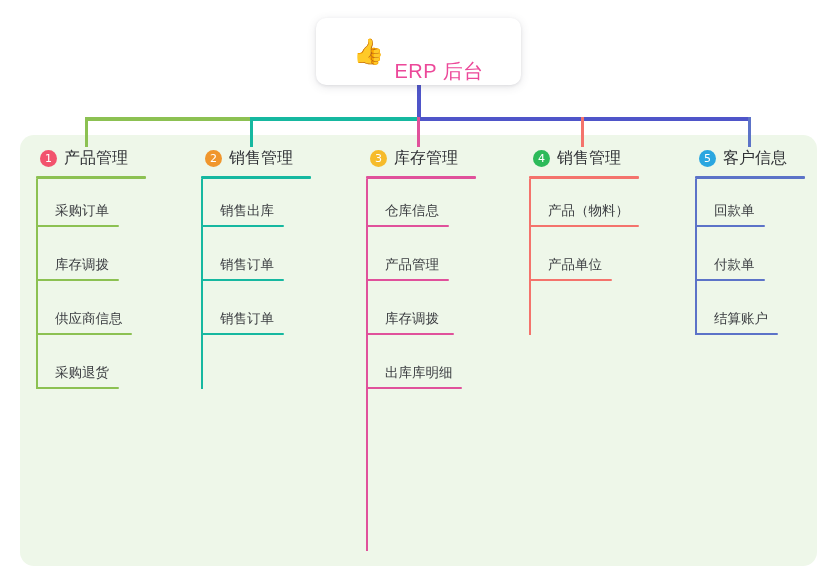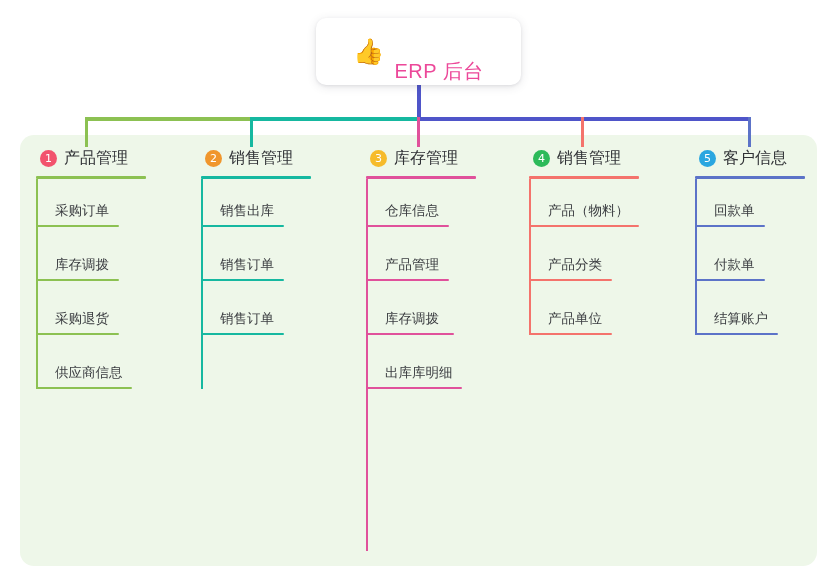--- a/index.html
+++ b/index.html
@@ -164,27 +164,27 @@
         <div class="spine" style="background: rgb(140, 193, 82); height: 210px;"></div>
         <div class="leaf">
           <span class="leaf-label">采购订单</span>
           <div class="leaf-rule" style="width: 83px; background: rgb(140, 193, 82);"></div>
         </div>
         <div class="leaf">
           <span class="leaf-label">库存调拨</span>
           <div class="leaf-rule" style="width: 83px; background: rgb(140, 193, 82);"></div>
         </div>
         <div class="leaf">
+          <span class="leaf-label">供应商信息</span>
+          <div class="leaf-rule" style="width: 96px; background: rgb(140, 193, 82);"></div>
+        </div>
+        <div class="leaf">
           <span class="leaf-label">采购退货</span>
           <div class="leaf-rule" style="width: 83px; background: rgb(140, 193, 82);"></div>
         </div>
-        <div class="leaf">
-          <span class="leaf-label">供应商信息</span>
-          <div class="leaf-rule" style="width: 96px; background: rgb(140, 193, 82);"></div>
-        </div>
       </div>
     </div>
     <div class="column" style="left: 201px;">
       <div class="col-header">
         <span class="badge" style="background: rgb(240, 150, 44);">2</span>
         <span class="col-title">销售管理</span>
       </div>
       <div class="header-rule" style="width: 110px; background: rgb(22, 184, 160);"></div>
       <div class="children">
         <div class="spine" style="background: rgb(22, 184, 160); height: 210px;"></div>
@@ -232,24 +232,20 @@
       <div class="col-header">
         <span class="badge" style="background: rgb(44, 186, 90);">4</span>
         <span class="col-title">销售管理</span>
       </div>
       <div class="header-rule" style="width: 110px; background: rgb(244, 115, 108);"></div>
       <div class="children">
         <div class="spine" style="background: rgb(244, 115, 108); height: 156px;"></div>
         <div class="leaf">
           <span class="leaf-label">产品（物料）</span>
           <div class="leaf-rule" style="width: 110px; background: rgb(244, 115, 108);"></div>
-        </div>
-        <div class="leaf">
-          <span class="leaf-label">产品分类</span>
-          <div class="leaf-rule" style="width: 83px; background: rgb(244, 115, 108);"></div>
         </div>
         <div class="leaf">
           <span class="leaf-label">产品单位</span>
           <div class="leaf-rule" style="width: 83px; background: rgb(244, 115, 108);"></div>
         </div>
       </div>
     </div>
     <div class="column" style="left: 695px;">
       <div class="col-header">
         <span class="badge" style="background: rgb(42, 166, 224);">5</span>

